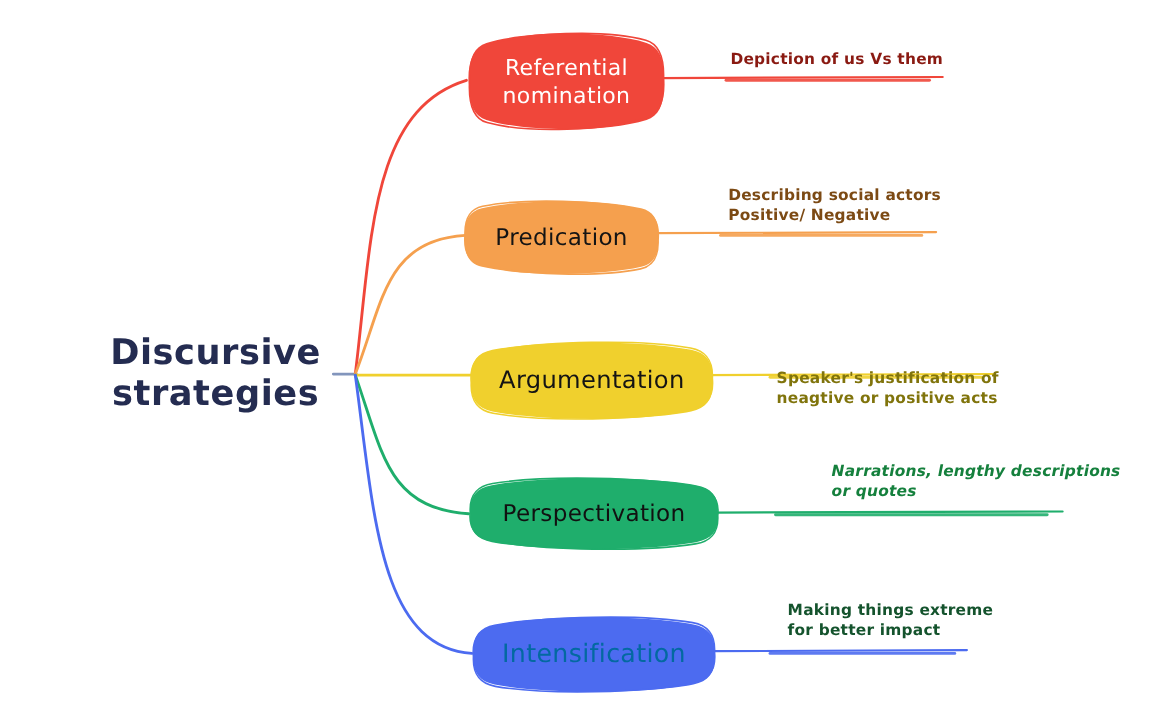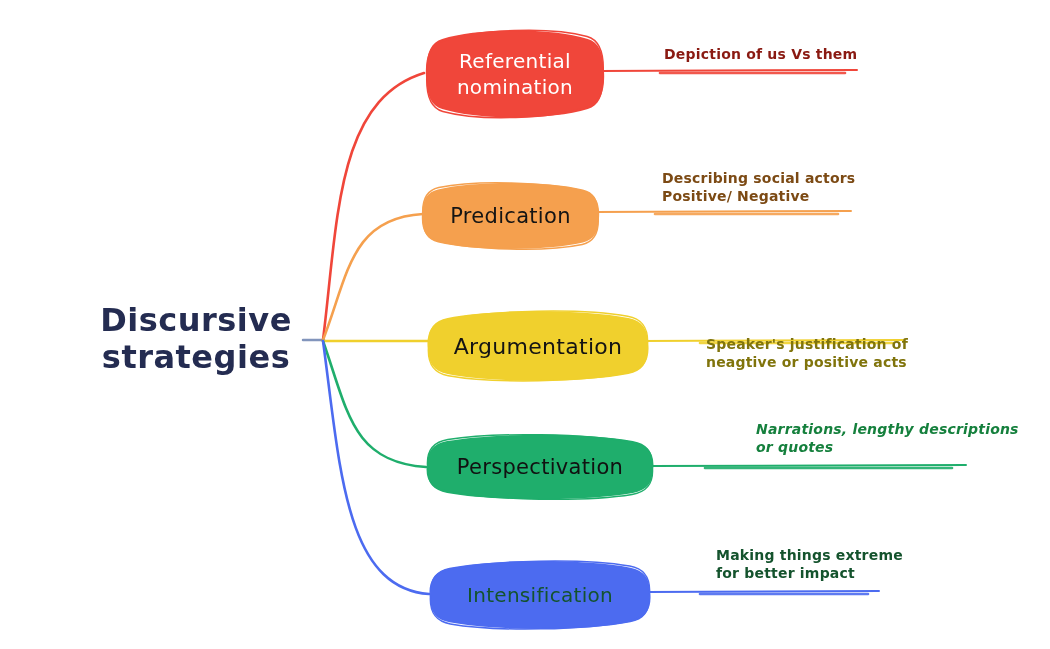--- a/index.html
+++ b/index.html
@@ -21,21 +21,21 @@
   }
   .node-0{left:424px;top:24px;width:182px;height:100px;}
   .node-0 .label{font-size:20px;line-height:26px;color:#ffffff;}
   .node-1{left:420px;top:178px;width:181px;height:76px;}
   .node-1 .label{font-size:21px;color:#141414;text-align:center;}
   .node-2{left:425px;top:306px;width:226px;height:80px;}
   .node-2 .label{font-size:22px;color:#141414;text-align:center;}
   .node-3{left:424px;top:430px;width:232px;height:74px;}
   .node-3 .label{font-size:21px;color:#111111;}
   .node-4{left:427px;top:556px;width:226px;height:78px;}
-  .node-4 .label{font-size:20px;color:#14532d;}
+  .node-4 .label{font-size:23px;color:#0369a1;}
   .desc{
     position:absolute;font-size:14px;font-weight:bold;line-height:17.5px;
     white-space:pre-line;letter-spacing:0.2px;
   }
   .desc-0{left:664px;top:46px;color:#8A1A12;}
   .desc-1{left:662px;top:170px;color:#7C4A14;}
   .desc-2{left:706px;top:295px;color:#80740C;margin-top:41px;}
   .desc-3{left:756px;top:421px;color:#15803d;font-style:italic;}
   .desc-4{left:702px;top:547px;color:#14532d;margin-left:14px;}
 </style>

